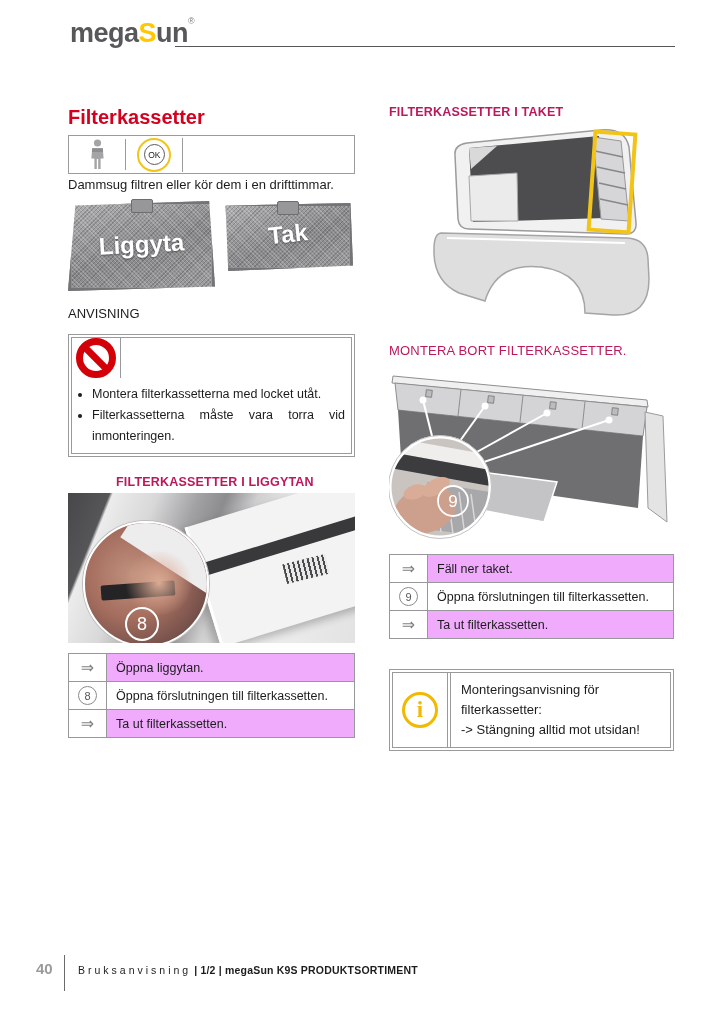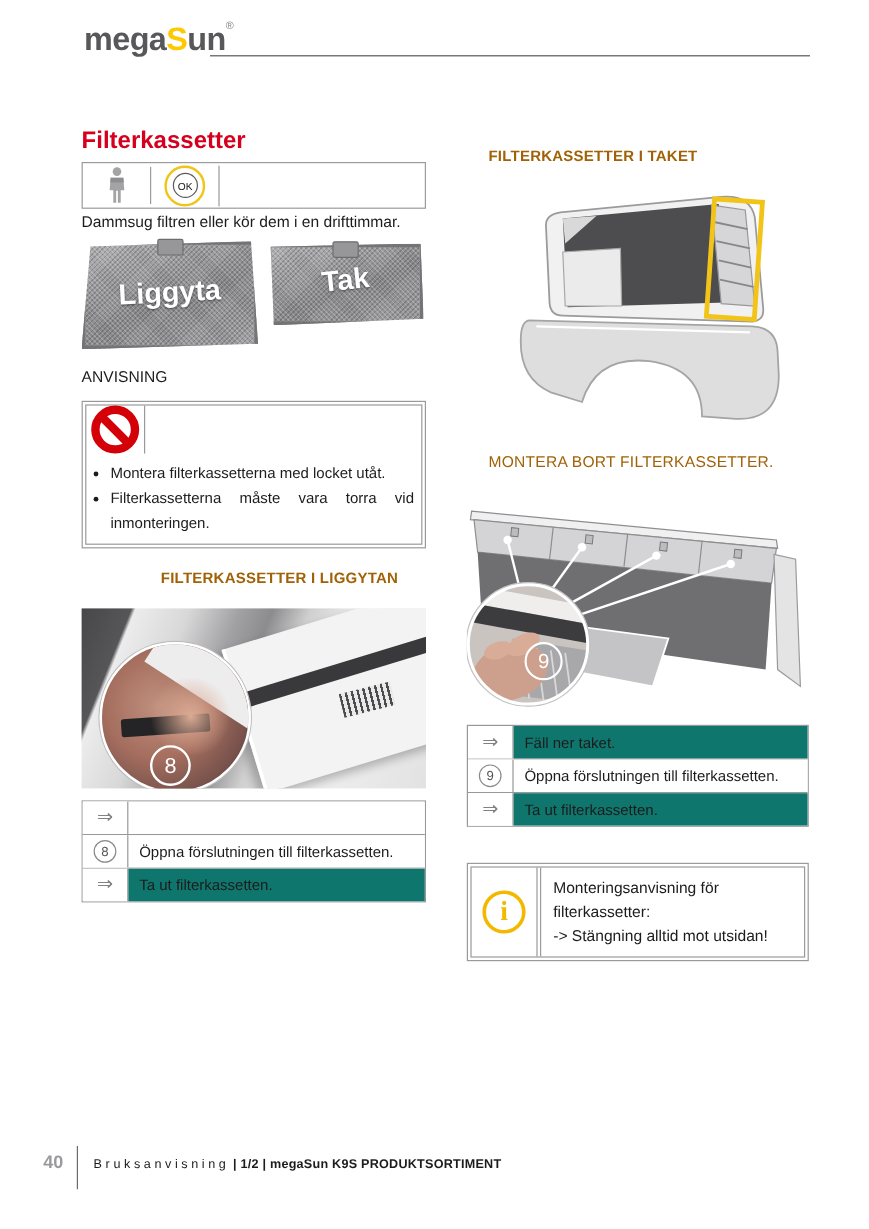--- a/index.html
+++ b/index.html
@@ -10,21 +10,21 @@
   .logo{position:absolute;left:70px;top:16px;font-size:27px;font-weight:bold;letter-spacing:-0.5px;color:#58585a;}
   .logo .s{color:#ffc800;}
   .logo sup{font-size:9px;vertical-align:18px;color:#808082;font-weight:normal;}
   .header-rule{position:absolute;left:175px;top:46px;width:500px;height:1px;background:#57575a;}
 
   
   .col-left{position:absolute;left:68px;top:105px;width:287px;}
   .col-right{position:absolute;left:389px;top:105px;width:285px;}
 
   h1.doc-title{margin:0 0 6px 0;font-size:20px;line-height:24px;color:#d6001e;font-weight:bold;}
-  .sec-head{font-size:12.5px;font-weight:bold;letter-spacing:.2px;margin:18px;color:#a16207;}
+  .sec-head{font-size:12.5px;font-weight:bold;letter-spacing:.2px;margin:0;color:#be185d;}
   .sec-head.light{font-weight:normal;font-size:13px;}
 
   
   .picto-table{display:flex;border:1px solid #9b9b9d;height:37px;align-items:center;}
   .picto-cell{flex:1;border-right:1px solid #9b9b9d;display:flex;align-items:center;justify-content:center;}
   .picto-cell:last-child{border-right:none;}
   .ok-ring{width:30px;height:30px;border:2px solid #f2c417;border-radius:50%;display:flex;align-items:center;justify-content:center;}
   .ok-inner{width:19px;height:19px;border:1px solid #5a5a5c;border-radius:50%;font-size:8.5px;color:#222;display:flex;align-items:center;justify-content:center;}
 
   p.body{margin:0;font-size:13px;line-height:21px;text-align:justify;}
@@ -83,21 +83,21 @@
 
   
   .steps{border:1px solid #98989a;margin-top:10px;}
   .step-row{display:flex;height:27px;border-bottom:1px solid #98989a;background:#fff;}
   .step-row:last-child{border-bottom:none;}
   .step-icon-cell{width:37px;border-right:1px solid #98989a;display:flex;align-items:center;justify-content:center;background:#fff;}
   .arrow-glyph{color:#808085;font-size:16px;line-height:1;}
   .circled-num{width:17px;height:17px;border:1px solid #8b8b8d;border-radius:50%;font-size:11px;color:#555;
     display:flex;align-items:center;justify-content:center;}
   .step-text{flex:1;display:flex;align-items:center;padding:0 9px;font-size:12.5px;}
-  .step-row.alt .step-text{background:#0f766e;}
+  .step-row.alt .step-text{background:#f0abfc;}
 
   
   .illus{display:block;margin-top:2px;}
   .montera-head{margin-top:12px;}
   .steps.right{margin-top:14px;}
 
   
   .ibox{margin-top:30px;border:1px solid #9a9a9c;padding:2px;}
   .ibox-inner{border:1px solid #9a9a9c;display:flex;align-items:stretch;}
   .ibox-icon-cell{width:54px;border-right:1px solid #9a9a9c;margin-right:2px;display:flex;align-items:center;justify-content:center;padding:6px 0;}
@@ -189,20 +189,21 @@
       <div class="inset-hand"></div>
       <span class="badge">8</span>
     </div>
   </div>
 
   <div class="steps">
     <div class="step-row alt">
       <div class="step-icon-cell">
           <span class="arrow-glyph">⇒</span>
         </div>
+      <div class="step-text">Öppna liggytan.</div>
     </div>
     <div class="step-row">
       <div class="step-icon-cell">
           <span class="circled-num">8</span>
         </div>
       <div class="step-text">Öppna förslutningen till filterkassetten.</div>
     </div>
     <div class="step-row alt">
       <div class="step-icon-cell">
           <span class="arrow-glyph">⇒</span>

